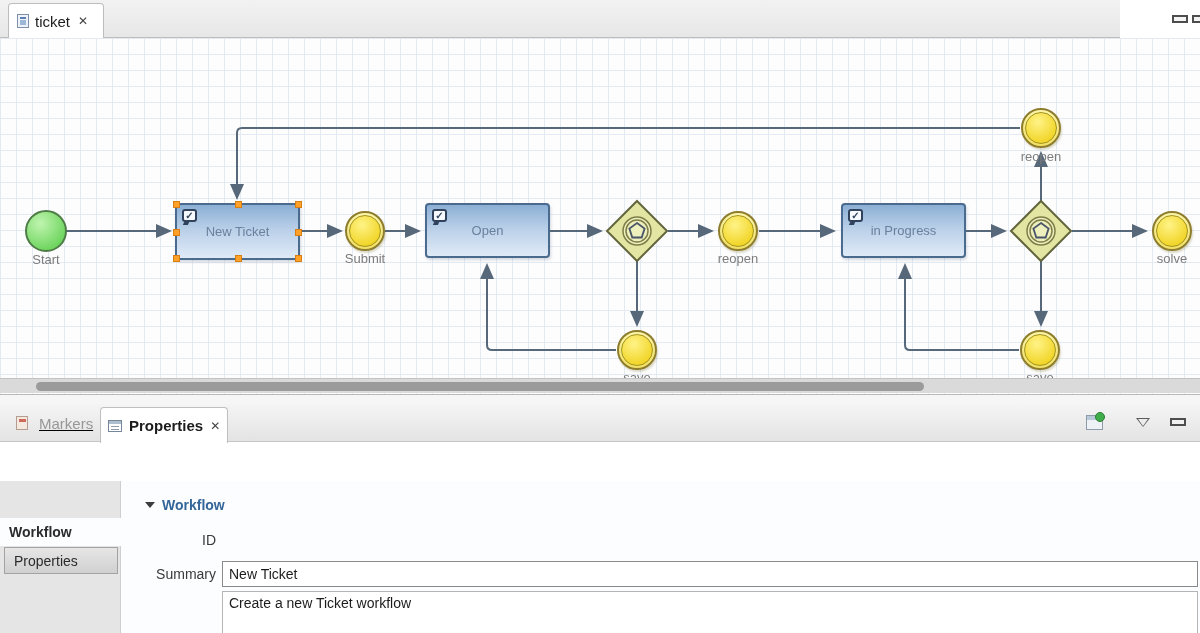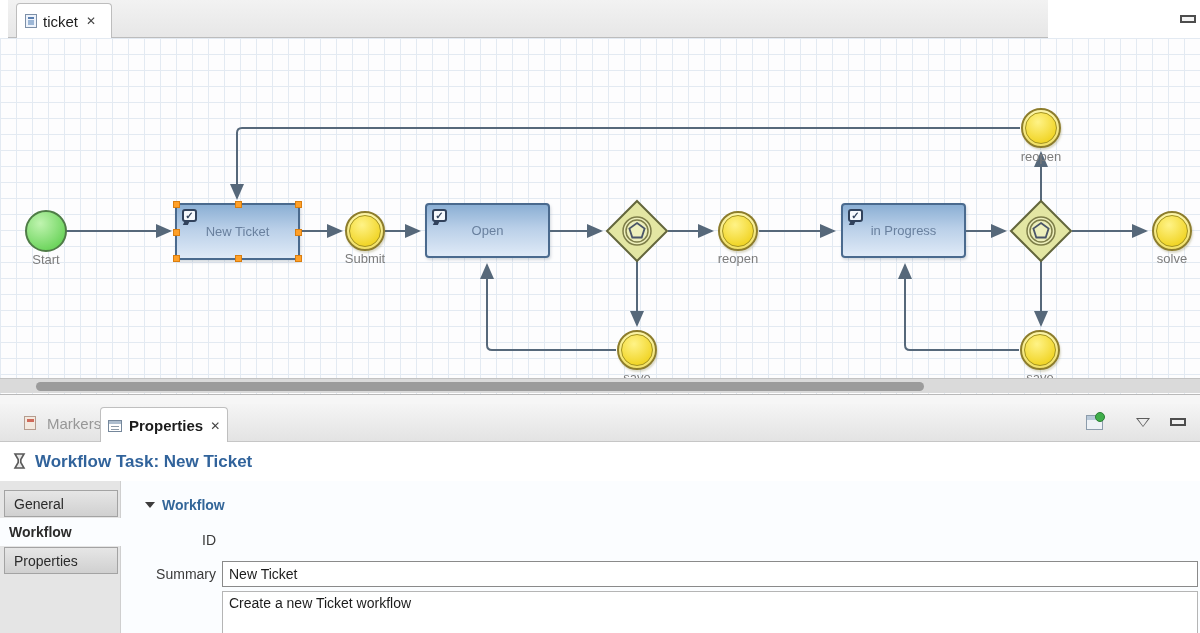--- a/index.html
+++ b/index.html
@@ -1,20 +1,20 @@
 <!DOCTYPE html>
 <html><head>
 <meta charset="utf-8">
 <style>
   * { margin:0; padding:0; box-sizing:border-box; }
   html,body { width:1200px; height:633px; font-family:"Liberation Sans", sans-serif; background:#fff; }
   #app { position:relative; width:1200px; height:633px; overflow:hidden; background:#fff; }
 
   
-  .editor-tabbar { position:absolute; left:8px; top:0; width:1040px; height:38px;
+  .editor-tabbar { position:absolute; left:0; top:0; width:1120px; height:38px;
     background:linear-gradient(#f2f2f2,#e7e7e7); border-bottom:1px solid #bcbcbc; }
   .editor-tab { position:absolute; left:8px; top:3px; height:35px; width:96px;
     background:#fff; border:1px solid #bdbdbd; border-bottom:none; border-radius:4px 4px 0 0;
     display:flex; align-items:center; padding:0 8px; gap:6px; }
   .editor-tab .tab-label { font-size:15px; color:#1c1c1c; }
   .editor-tab .tab-close { font-size:12px; color:#444; margin-left:2px; cursor:pointer; }
   .file-icon { width:12px; height:14px; background:#eef3fb; border:1px solid #7d90a8; position:relative; }
   .file-icon::after { content:""; position:absolute; left:2px; top:2px; width:6px; height:2px; background:#5a7fb0; }
   .file-icon::before { content:""; position:absolute; left:2px; bottom:2px; width:6px; height:5px; background:#9db7d6; }
   .win-btn { position:absolute; top:15px; height:8px; border:2px solid #4d4d4d; background:#f4f4f4; }
@@ -60,21 +60,21 @@
   .hscroll { position:absolute; left:0; right:0; bottom:1px; height:15px; background:#dadada;
     border-top:1px solid #c3c3c3; }
   .hscroll-thumb { position:absolute; left:36px; top:3px; width:888px; height:9px;
     background:#9b9b9b; border-radius:5px; }
 
   .splitter { position:absolute; left:0; top:395px; width:1200px; height:9px; background:#f6f6f6; }
 
   
   .view-tabbar { position:absolute; left:0; top:404px; width:1200px; height:38px;
     background:linear-gradient(#f5f5f5,#e3e3e3); border-bottom:1px solid #c6c6c6; }
-  .markers-tab { position:absolute; left:16px; top:0; height:38px; display:flex; align-items:center; gap:11px; padding:0 8px; }
+  .markers-tab { position:absolute; left:8px; top:0; height:38px; display:flex; align-items:center; gap:11px; padding:0 8px;text-decoration:underline; }
   .markers-tab .vt-label { font-size:15px; color:#979797; }
   .markers-icon { width:12px; height:14px; border:1px solid #b59c8e; background:#f3e9df; position:relative; }
   .markers-icon::after { content:""; position:absolute; left:2px; top:2px; width:7px; height:3px; background:#cf6a5a; }
   .props-tab { position:absolute; left:100px; top:3px; height:36px; background:#fff;
     border:1px solid #bfbfbf; border-bottom:none; border-radius:4px 4px 0 0;
     display:flex; align-items:center; gap:7px; padding:0 7px; }
   .props-tab .vt-label { font-size:15px; font-weight:bold; color:#1c1c1c; }
   .props-tab .tab-close { font-size:12px; color:#444; }
   .props-icon { width:14px; height:12px; border:1px solid #75879b; background:#fff; position:relative; }
   .props-icon::before { content:""; position:absolute; left:0; top:0; right:0; height:3px; background:#aebecf; }
@@ -234,32 +234,23 @@
     <div class="props-tab">
       <span class="props-icon"></span>
       <span class="vt-label">Properties</span>
       <span class="tab-close">✕</span>
     </div>
     <span class="pin-icon"></span>
     <span class="menu-arrow"></span>
     <span class="view-min"></span>
   </div>
 
-  <div class="props-header">
-    <svg width="13" height="19" viewBox="0 0 13 19">
-      <path d="M2 2 h9 l-3.2 5.5 v3 l3.2 5.5 h-9 l3.2 -5.5 v-3 z" fill="#e9e9e9" stroke="#5a5a5a" stroke-width="1.6"></path>
-    </svg>
-    <span class="props-title">Workflow Task: New Ticket</span>
-  </div>
 
   <div class="props-content">
     <div class="side-col"></div>
-    <div class="side-tab" style="top:9px;">
-      <span>General</span>
-    </div>
     <div class="side-tab active" style="top:37px; height:28px;">
       <span>Workflow</span>
     </div>
     <div class="side-tab" style="top:66px;">
       <span>Properties</span>
     </div>
 
     <div class="section-head">
       <span class="section-twistie"></span>
       <span class="section-title">Workflow</span>

